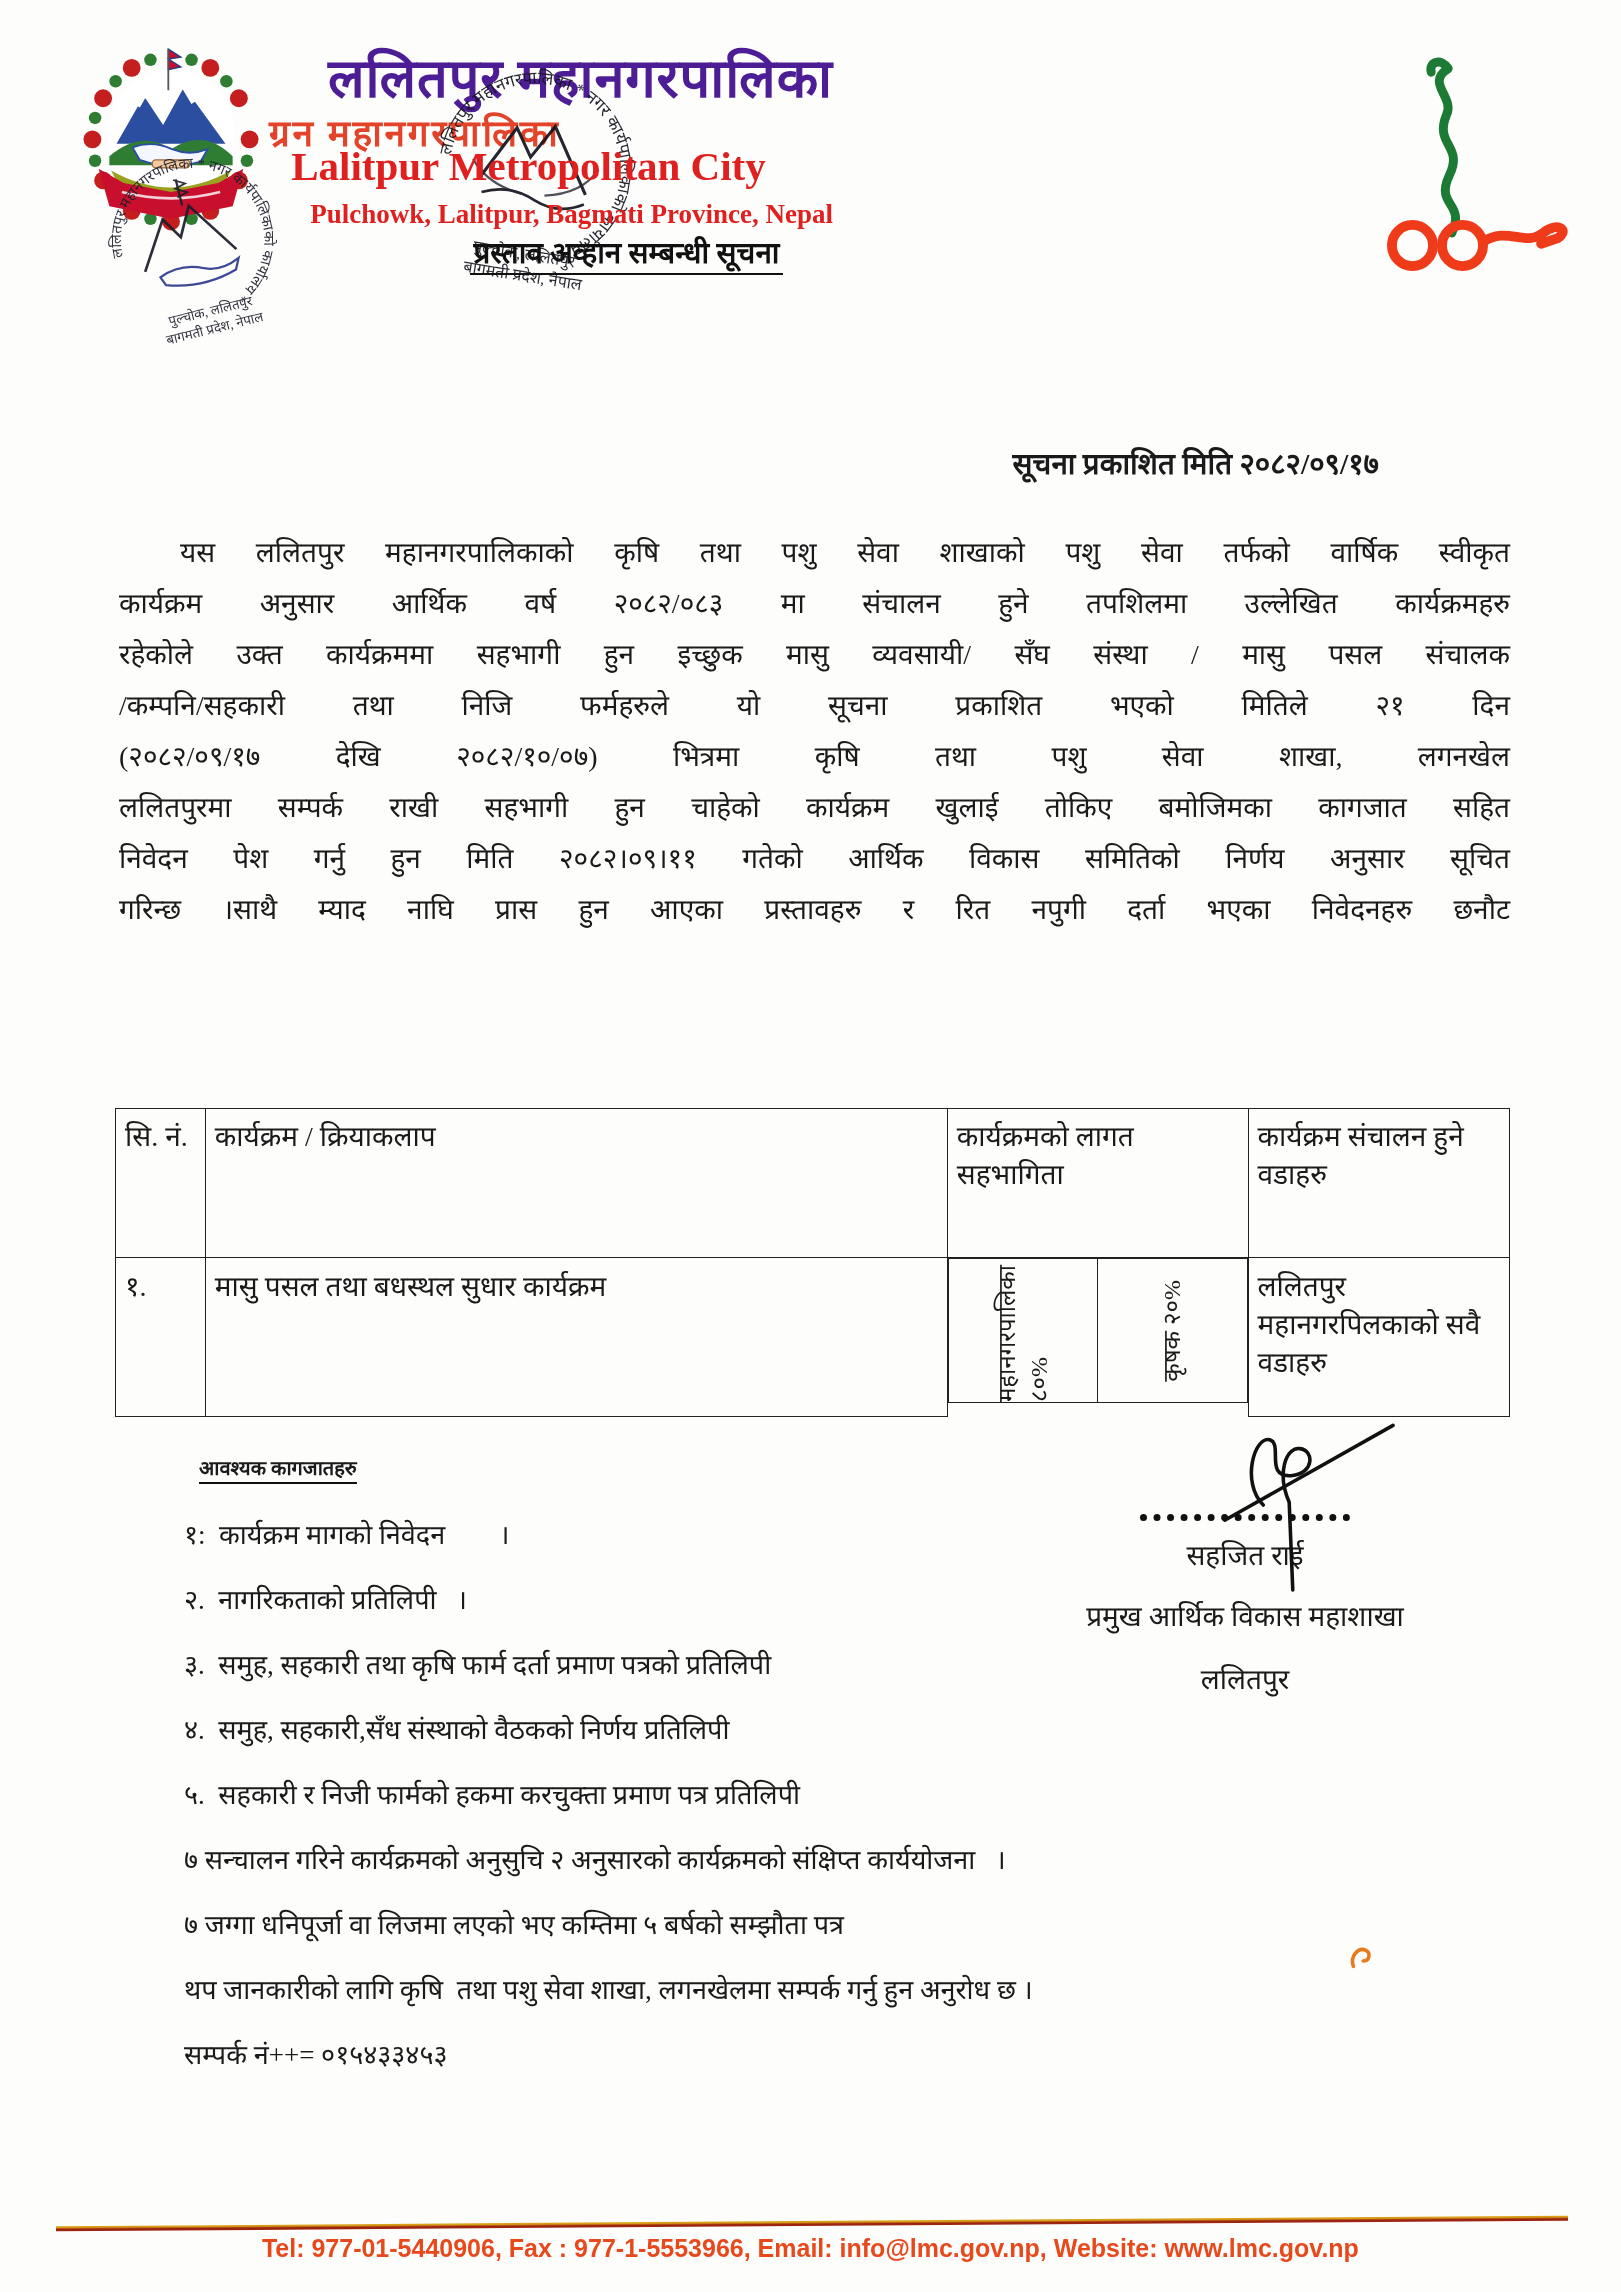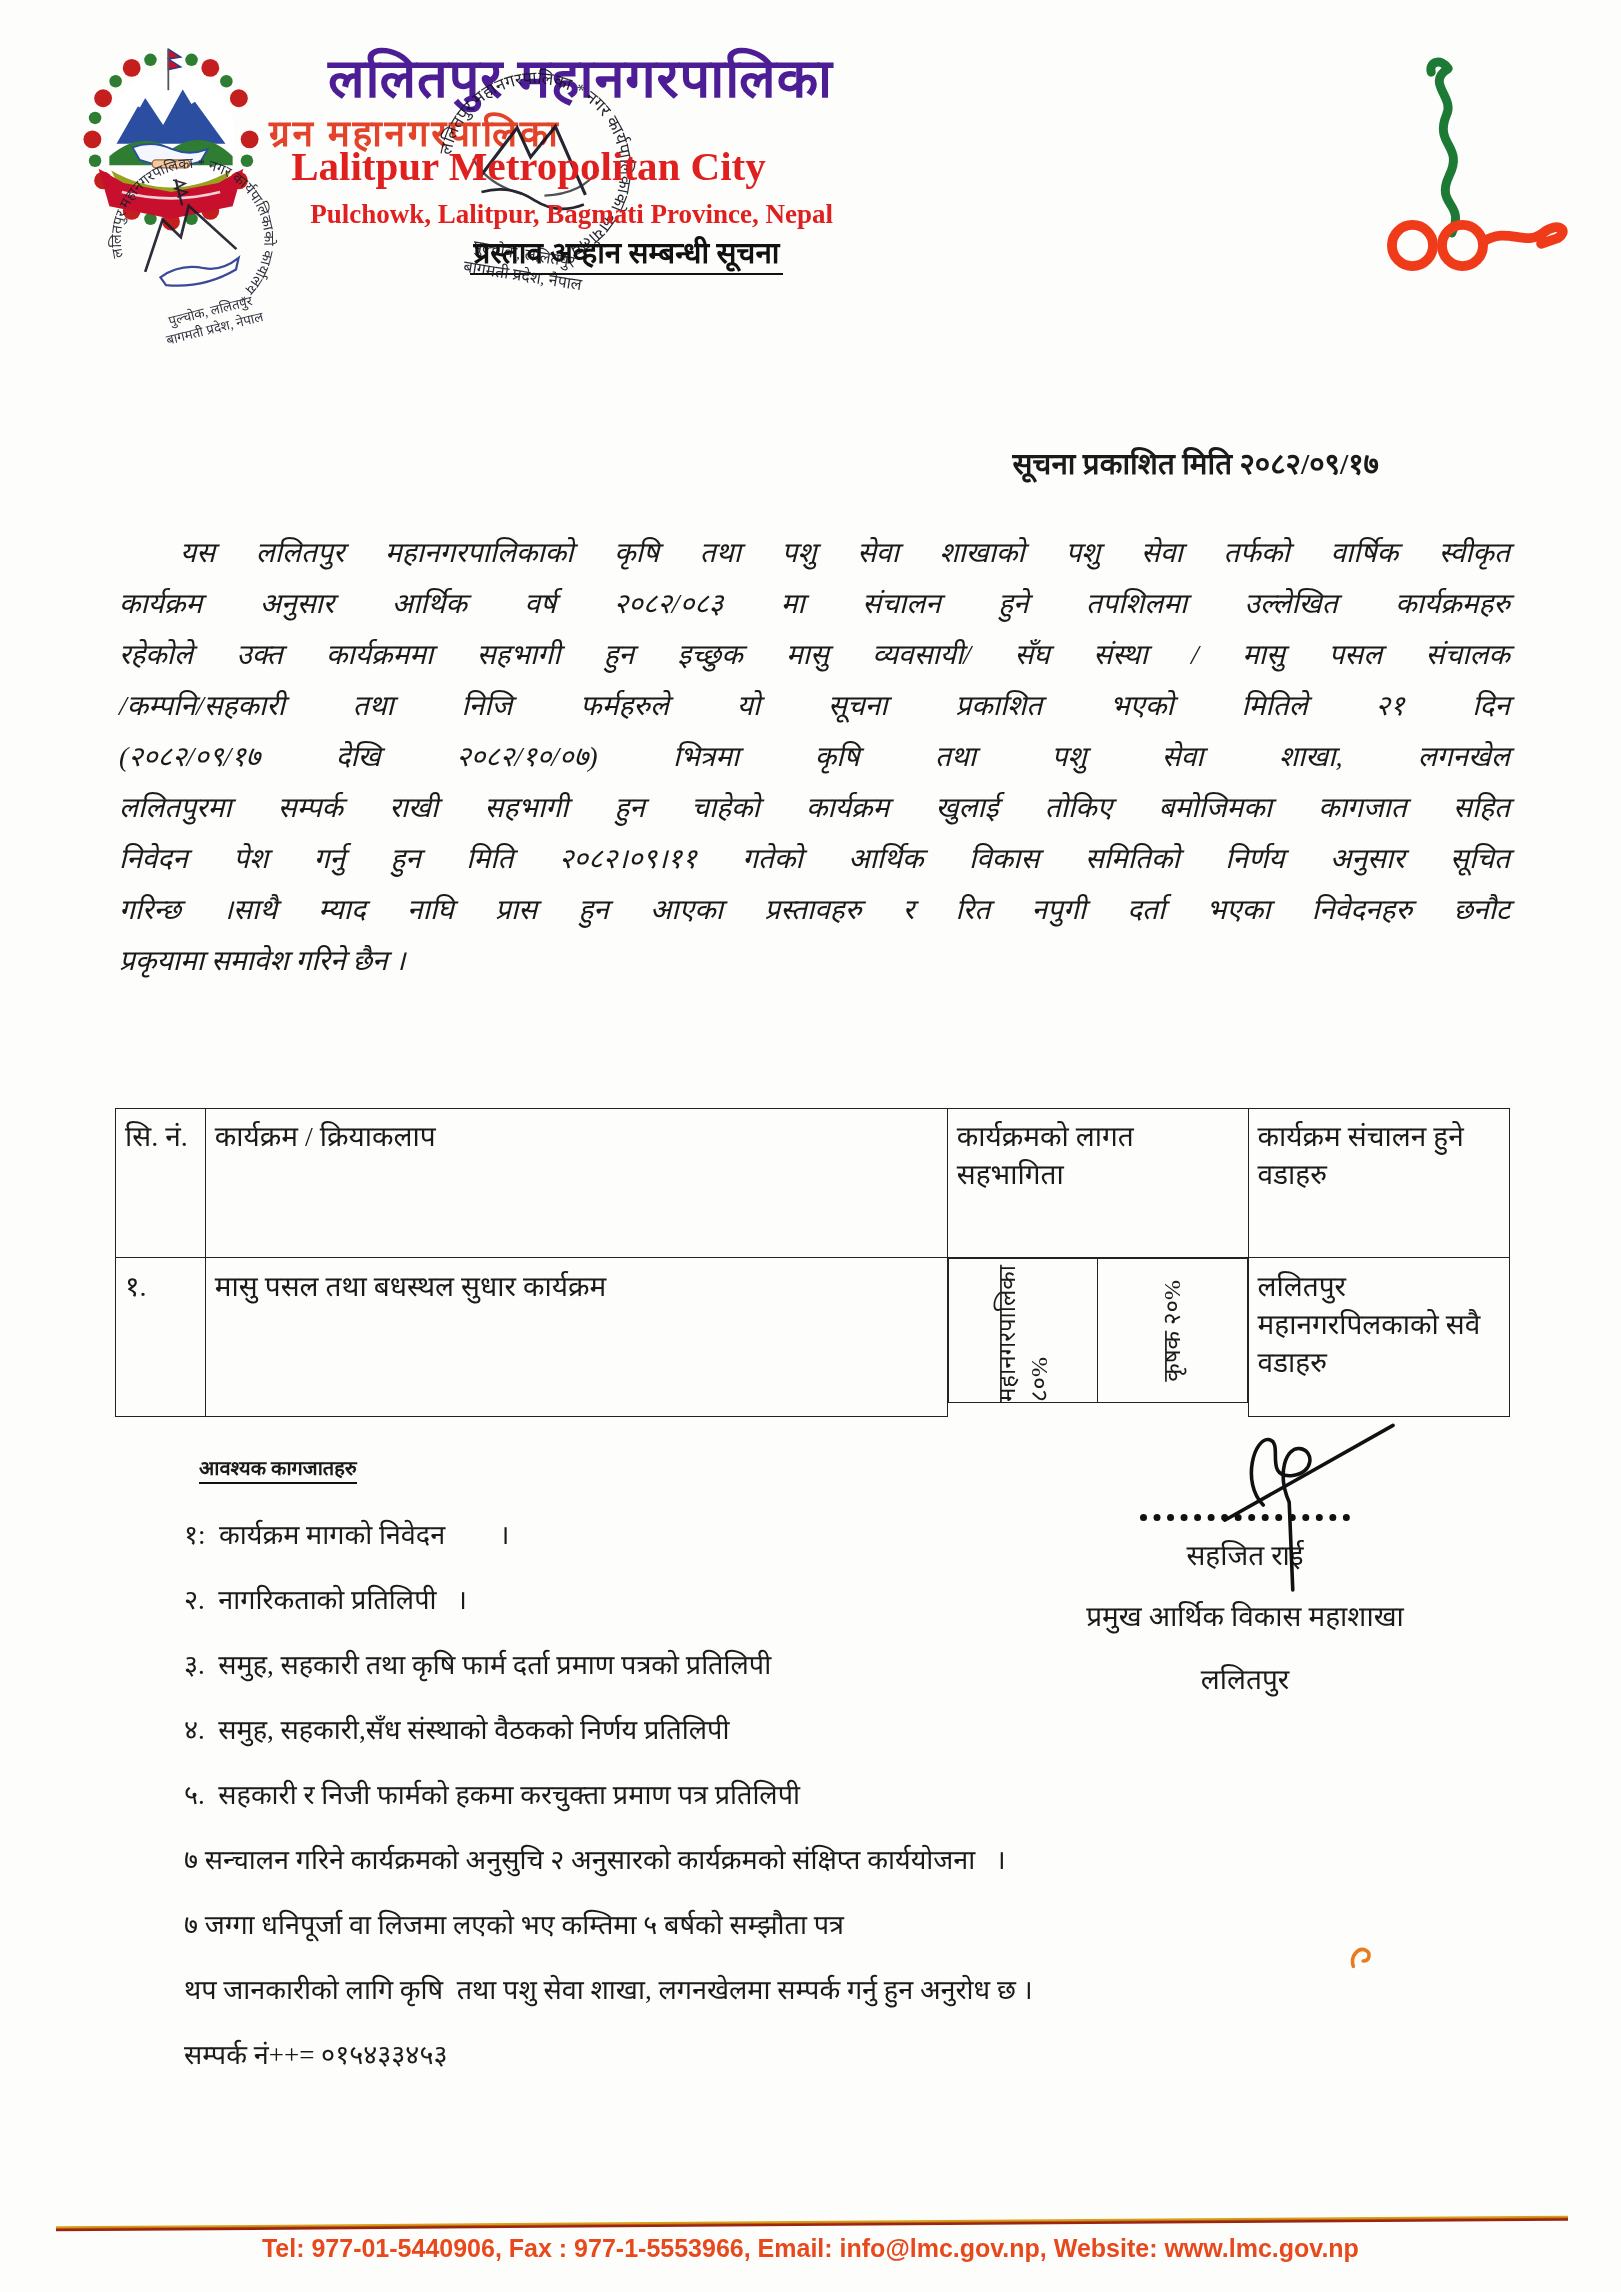--- a/index.html
+++ b/index.html
@@ -17,21 +17,21 @@
   .title-en{left:224px;top:142px;width:609px;text-align:center;
     font-size:41px;font-weight:bold;color:#e01f1f;}
   .address-en{left:224px;top:199px;width:609px;text-align:right;
     font-size:27px;font-weight:bold;color:#e01f1f;}
   .notice-heading{left:349px;top:231px;width:555px;text-align:center;
     font-size:29.6px;font-weight:bold;color:#111;}
   .notice-heading span{border-bottom:2.7px solid #111;padding:0 3.6px 3.6px 3.6px;}
   .date-line{left:913px;top:442px;width:466px;text-align:right;
     font-size:29.6px;font-weight:bold;}
   
-  .body-par{left:119px;top:527px;width:1391px;font-size:28px;font-style:italic;}
+  .body-par{left:119px;top:527px;width:1391px;font-size:28px;}
   .bline{height:51px;line-height:51px;text-align:justify;text-align-last:justify;}
   .bline.first{text-indent:61px;}
   .bline.last{text-align:left;text-align-last:left;}
   
   .ntable{left:115px;top:1108px;width:1395px;border-collapse:collapse;
     font-size:28px;}
   .ntable td{border:1.8px solid #222;vertical-align:top;padding:7.2px 9px;}
   .ntable .hrow td{height:134px;}
   .ntable .drow td{height:143px;}
   .c1{width:70px;} .c2{width:716px;} .c3{width:279px;} .c4{width:240px;}
@@ -162,21 +162,20 @@
 
   <div class="abs body-par">
     <div class="bline first">यस ललितपुर महानगरपालिकाको कृषि तथा पशु सेवा शाखाको पशु सेवा तर्फको वार्षिक स्वीकृत</div>
     <div class="bline">कार्यक्रम अनुसार आर्थिक वर्ष २०८२/०८३ मा संचालन हुने तपशिलमा उल्लेखित कार्यक्रमहरु</div>
     <div class="bline">रहेकोले उक्त कार्यक्रममा सहभागी हुन इच्छुक मासु व्यवसायी/ सँघ संस्था / मासु पसल संचालक</div>
     <div class="bline">/कम्पनि/सहकारी तथा निजि फर्महरुले यो सूचना प्रकाशित भएको मितिले २१ दिन</div>
     <div class="bline">(२०८२/०९/१७ देखि २०८२/१०/०७) भित्रमा कृषि तथा पशु सेवा शाखा, लगनखेल</div>
     <div class="bline">ललितपुरमा सम्पर्क राखी सहभागी हुन चाहेको कार्यक्रम खुलाई तोकिए बमोजिमका कागजात सहित</div>
     <div class="bline">निवेदन पेश गर्नु हुन मिति २०८२।०९।११ गतेको आर्थिक विकास समितिको निर्णय अनुसार सूचित</div>
     <div class="bline">गरिन्छ ।साथै म्याद नाघि प्रास हुन आएका प्रस्तावहरु र रित नपुगी दर्ता भएका निवेदनहरु छनौट</div>
-    <div class="bline last">प्रकृयामा समावेश गरिने छैन ।</div>
   </div>
 
   <table class="abs ntable">
     <tbody>
         <tr class="hrow">
       <td class="c1">सि. नं.</td>
       <td class="c2">कार्यक्रम / क्रियाकलाप</td>
       <td class="c3">कार्यक्रमको लागत सहभागिता</td>
       <td class="c4">कार्यक्रम संचालन हुने वडाहरु</td>
     </tr>

